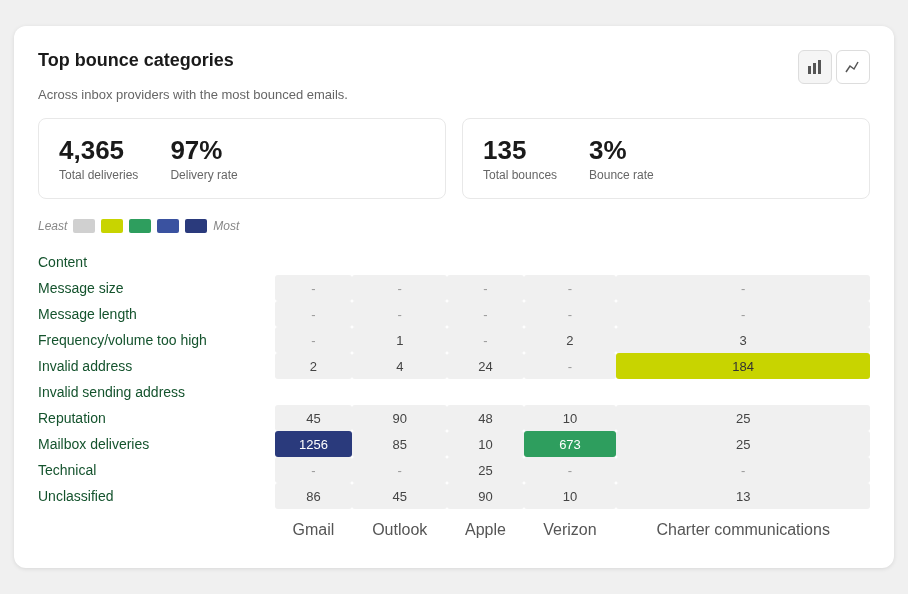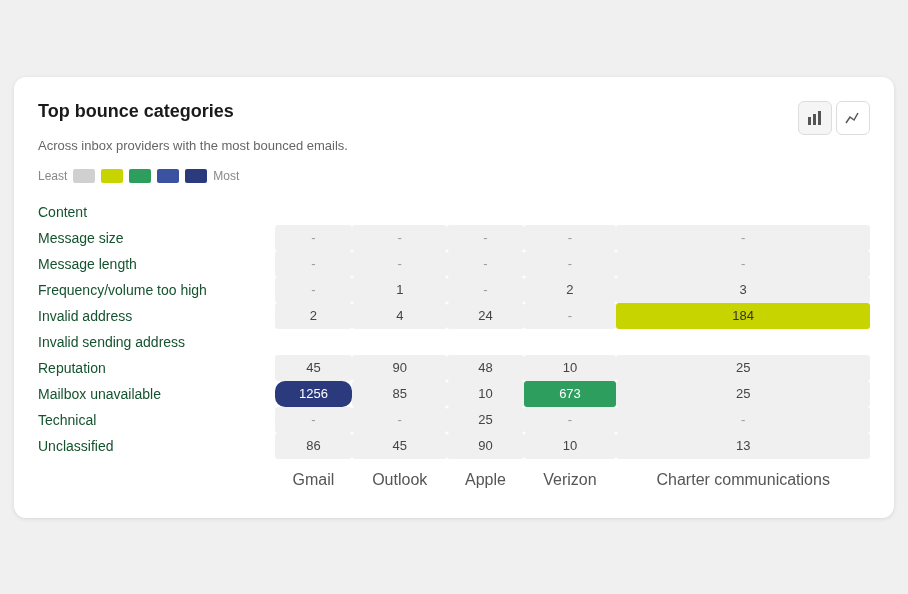--- a/index.html
+++ b/index.html
@@ -77,20 +77,21 @@
     .stat-label {
       font-size: 12px;
       color: #666;
       margin-top: 2px;
     }
     .legend {
       display: flex;
       align-items: center;
       gap: 6px;
       margin-bottom: 16px;
+      font-style: italic;
     }
     .legend-label {
       font-size: 12px;
       color: #888;
     }
     .legend-swatch {
       width: 22px;
       height: 14px;
       border-radius: 2px;
     }
@@ -127,21 +128,21 @@
       border-radius: 3px;
     }
     .cell-highlight-yellow {
       background: #c8d400;
       border-radius: 3px;
       color: #333;
       font-weight: 500;
     }
     .cell-highlight-dark-blue {
       background: #2a3a7c;
-      border-radius: 10px;
+      border-radius: 3px;
       color: #fff;
       font-weight: 500;
     }
     .cell-highlight-green {
       background: #2e9e5e;
       border-radius: 3px;
       color: #fff;
       font-weight: 500;
     }
     .dash { color: #999; }
@@ -165,20 +166,42 @@
         </svg>
       </button>
       <button class="chart-btn">
         <svg width="16" height="16" viewBox="0 0 16 16" fill="none" stroke="currentColor" stroke-width="1.5">
           <polyline points="1,13 5,7 9,10 13,3"></polyline>
         </svg>
       </button>
     </div>
   </div>
 
+  <div class="stats-row">
+    <div class="stat-card">
+      <div class="stat-item">
+        <div class="stat-value">4,365</div>
+        <div class="stat-label">Total deliveries</div>
+      </div>
+      <div class="stat-item">
+        <div class="stat-value">97%</div>
+        <div class="stat-label">Delivery rate</div>
+      </div>
+    </div>
+    <div class="stat-card">
+      <div class="stat-item">
+        <div class="stat-value">135</div>
+        <div class="stat-label">Total bounces</div>
+      </div>
+      <div class="stat-item">
+        <div class="stat-value">3%</div>
+        <div class="stat-label">Bounce rate</div>
+      </div>
+    </div>
+  </div>
 
   <div class="legend">
     <span class="legend-label">Least</span>
     <div class="legend-swatch" style="background:#d0d0d0"></div>
     <div class="legend-swatch" style="background:#c8d400"></div>
     <div class="legend-swatch" style="background:#2e9e5e"></div>
     <div class="legend-swatch" style="background:#3a52a0"></div>
     <div class="legend-swatch" style="background:#2a3a7c"></div>
     <span class="legend-label">Most</span>
   </div>
@@ -236,21 +259,21 @@
           </tr>
           <tr>
             <td>Reputation</td>
             <td class="cell-bg">45</td>
             <td class="cell-bg">90</td>
             <td class="cell-bg">48</td>
             <td class="cell-bg">10</td>
             <td class="cell-bg">25</td>
           </tr>
           <tr>
-            <td>Mailbox unavailable</td>
+            <td>Mailbox deliveries</td>
             <td class="cell-highlight-dark-blue">1256</td>
             <td class="cell-bg">85</td>
             <td class="cell-bg">10</td>
             <td class="cell-highlight-green">673</td>
             <td class="cell-bg">25</td>
           </tr>
           <tr>
             <td>Technical</td>
             <td class="cell-bg"><span class="dash">-</span></td>
             <td class="cell-bg"><span class="dash">-</span></td>

